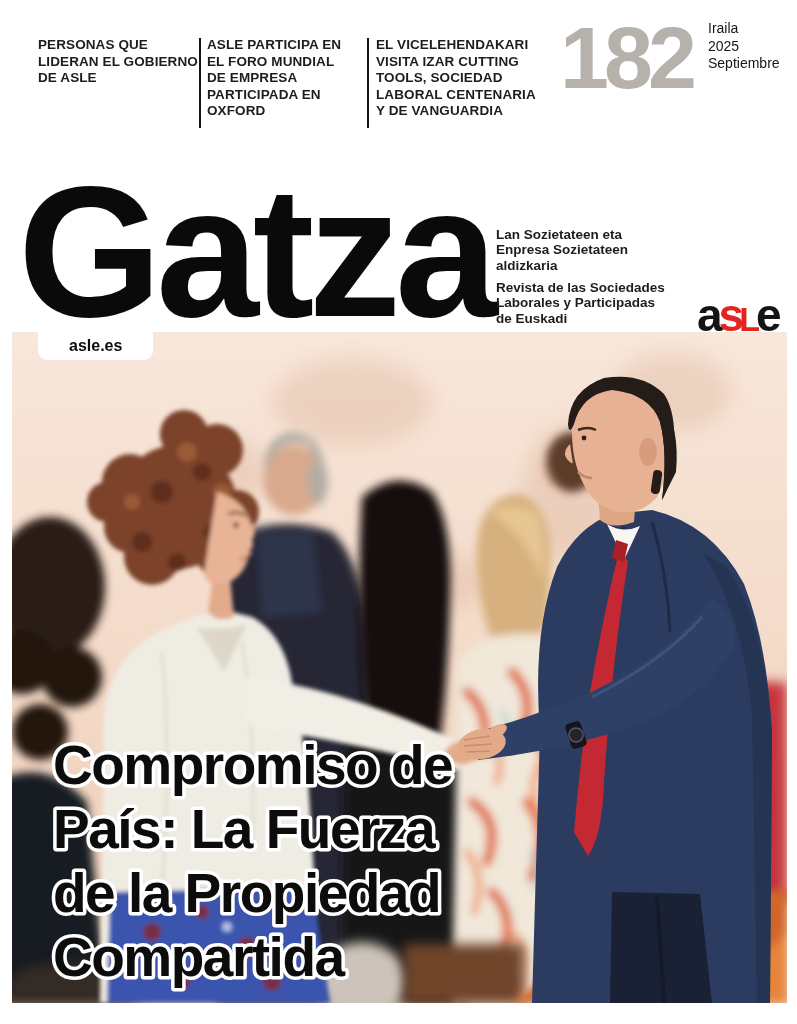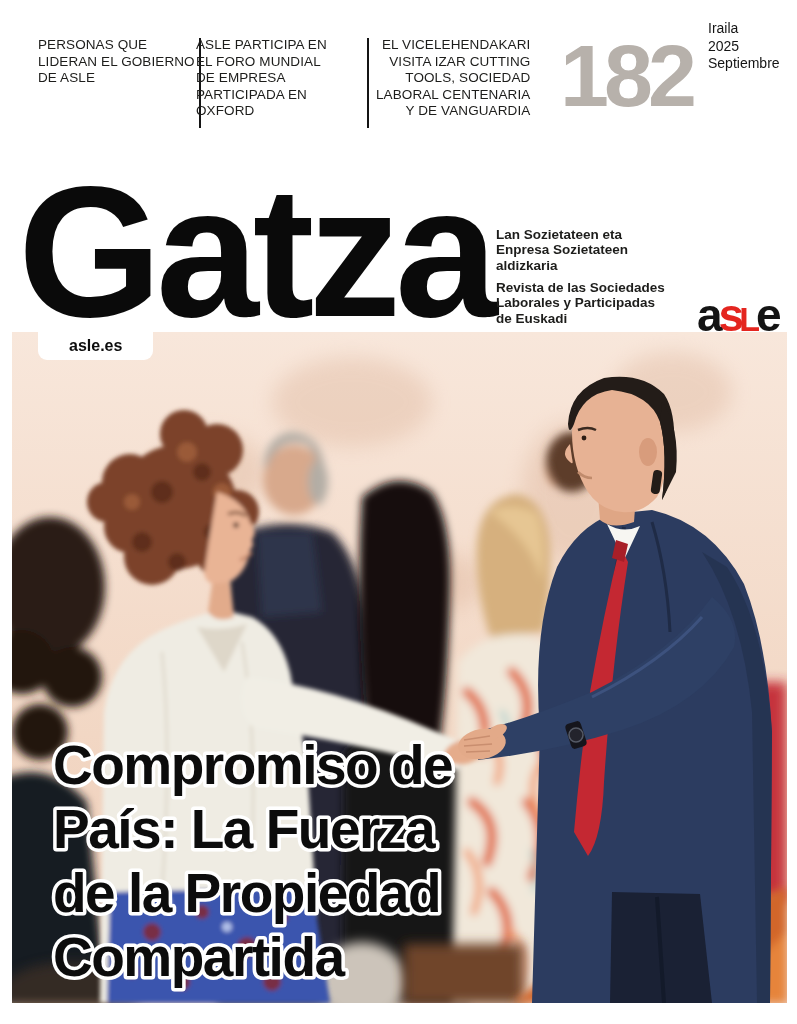--- a/index.html
+++ b/index.html
@@ -1,29 +1,29 @@
 <!DOCTYPE html>
 <html><head>
 <meta charset="utf-8">
 <style>
   html,body{margin:0;padding:0;background:#ffffff;}
   .page{position:relative;width:797px;height:1024px;background:#ffffff;overflow:hidden;
         font-family:"Liberation Sans","DejaVu Sans",sans-serif;color:#1c1c1a;}
 
   
-  .teaser{position:absolute;top:37px;font-size:13.5px;line-height:16.5px;font-weight:400;
+  .teaser{position:absolute;top:37px;font-size:13.5px;line-height:16.5px;font-weight:700;
           letter-spacing:.1px;color:#1d1d1b;white-space:nowrap;}
   .teaser-1{left:38px;}
-  .teaser-2{left:196px;}
-  .teaser-3{left:376px;text-align:right;}
+  .teaser-2{left:207px;}
+  .teaser-3{left:376px;}
   .vline{position:absolute;top:38px;width:2px;height:90px;background:#141414;}
   .vline-1{left:199px;}
   .vline-2{left:367px;}
 
-  .issue-number{position:absolute;left:560px;top:32px;font-size:88px;font-weight:700;
+  .issue-number{position:absolute;left:560px;top:14px;font-size:88px;font-weight:700;
                 letter-spacing:-5px;color:#b7b1ab;line-height:1;}
   .issue-date{position:absolute;left:708px;top:20px;font-size:14px;line-height:17.5px;color:#151515;}
   .issue-date .bold{font-weight:400;}
 
   
   .mag-title{position:absolute;left:18px;top:160px;margin:0;font-size:185px;line-height:1;
              font-weight:700;letter-spacing:-6px;color:#0a0a0a;}
   .subtitle{position:absolute;left:496px;font-size:13.5px;line-height:15.4px;font-weight:700;
             color:#1d1d1b;white-space:nowrap;}
   .subtitle-eu{top:227px;}

